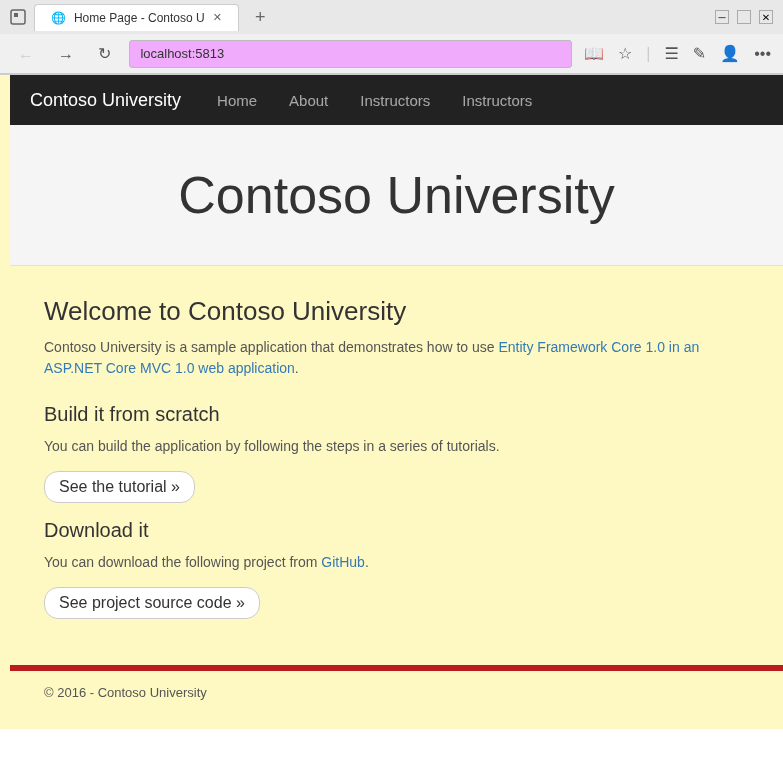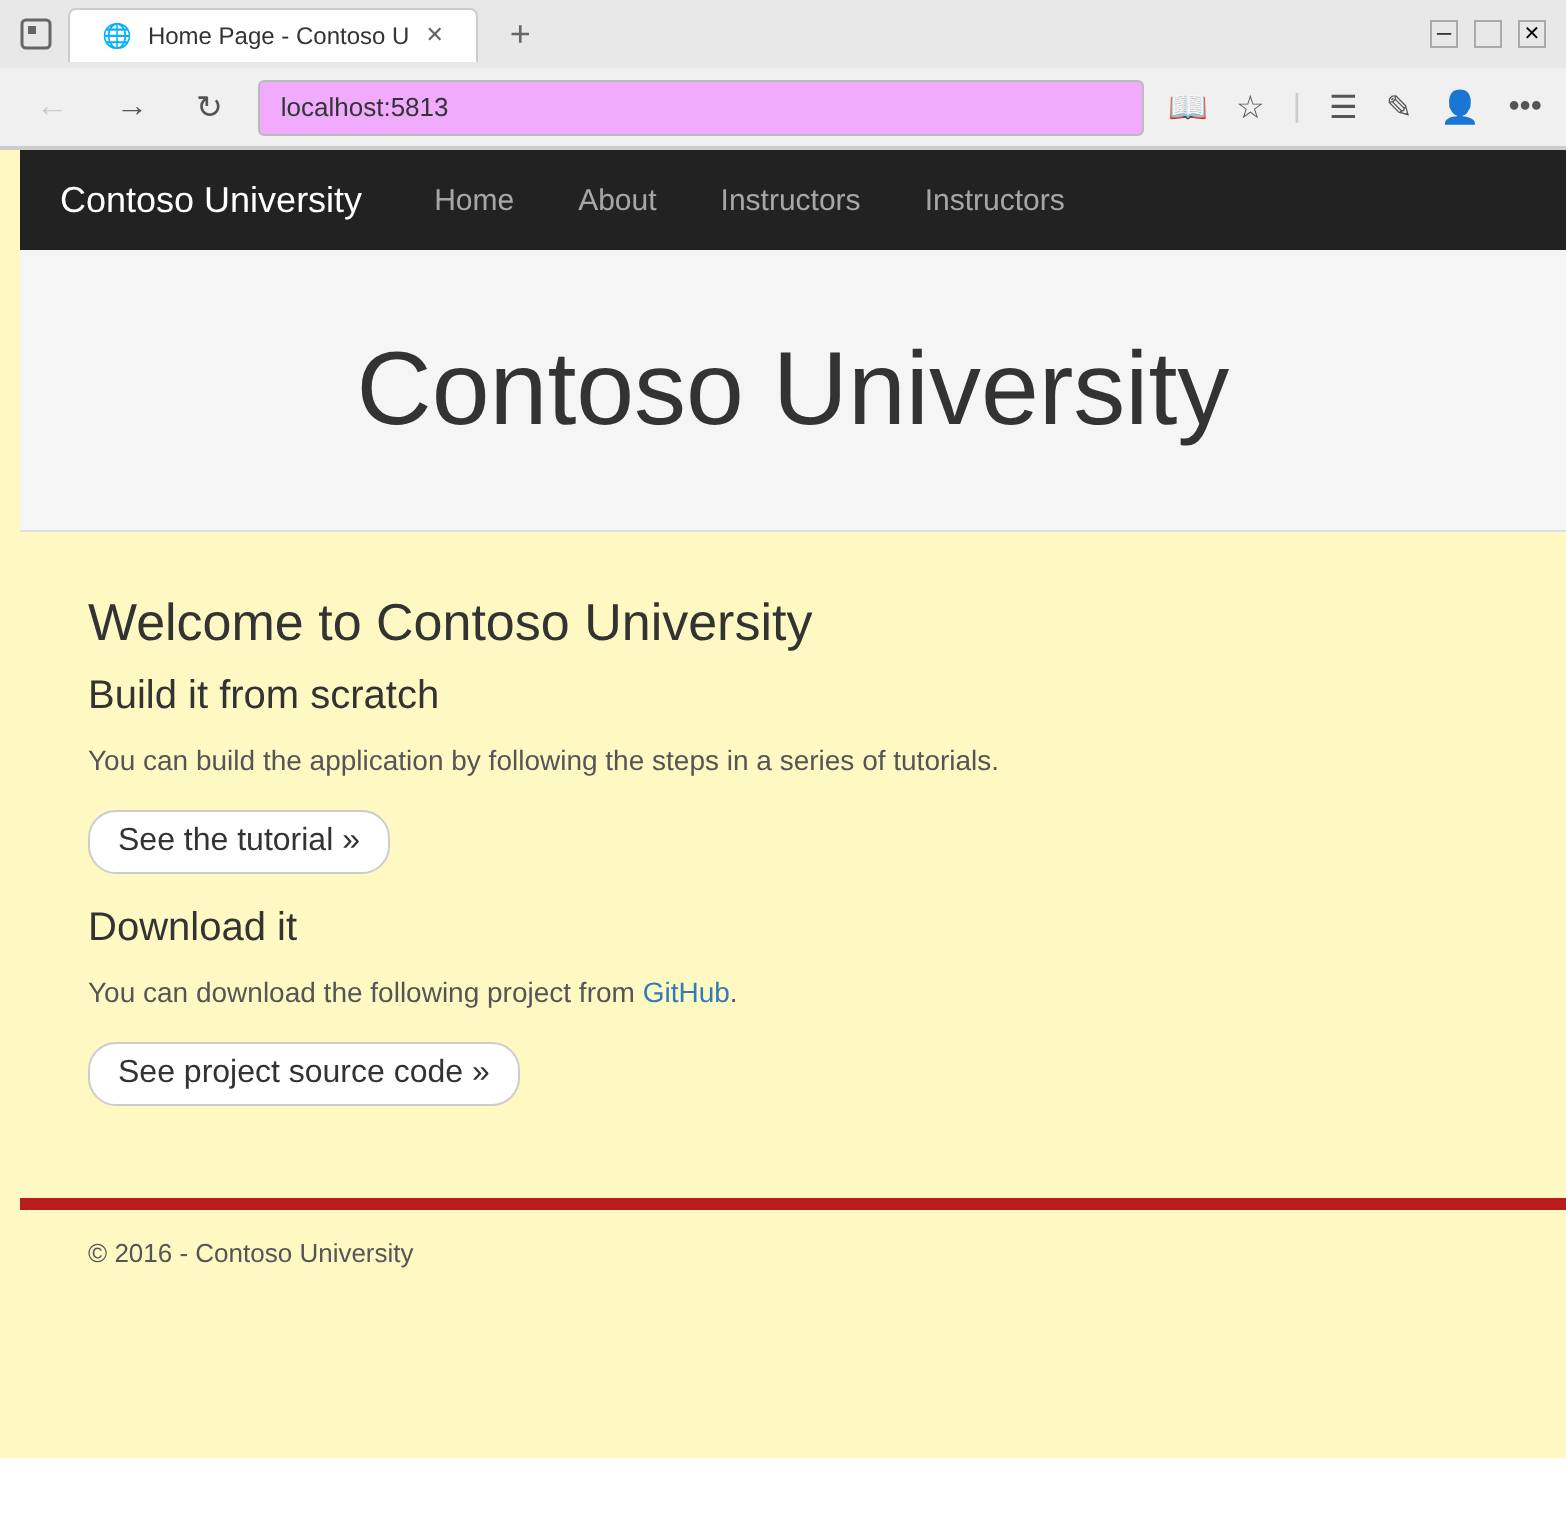--- a/index.html
+++ b/index.html
@@ -105,20 +105,23 @@
     </div>
   </nav>
 
   <div class="hero">
     <h1 class="hero-title">Contoso University</h1>
   </div>
 
   <div class="main-content">
 
     <h2 class="welcome-heading">Welcome to Contoso University</h2>
+    <p class="intro-text">
+      <span>Contoso University is a sample application that demonstrates how to use </span><a style="color:#337ab7;">Entity Framework Core 1.0 in an ASP.NET Core MVC 1.0 web application</a><span>.</span>
+    </p>
 
     <h2 class="section-heading">Build it from scratch</h2>
     <p class="section-text">You can build the application by following the steps in a series of tutorials.</p>
     <a class="btn-outline">See the tutorial »</a>
 
     <h2 class="section-heading">Download it</h2>
     <p class="section-text">
       <span>You can download the following project from </span><a style="color:#337ab7;">GitHub</a><span>.</span>
     </p>
     <a class="btn-outline">See project source code »</a>

